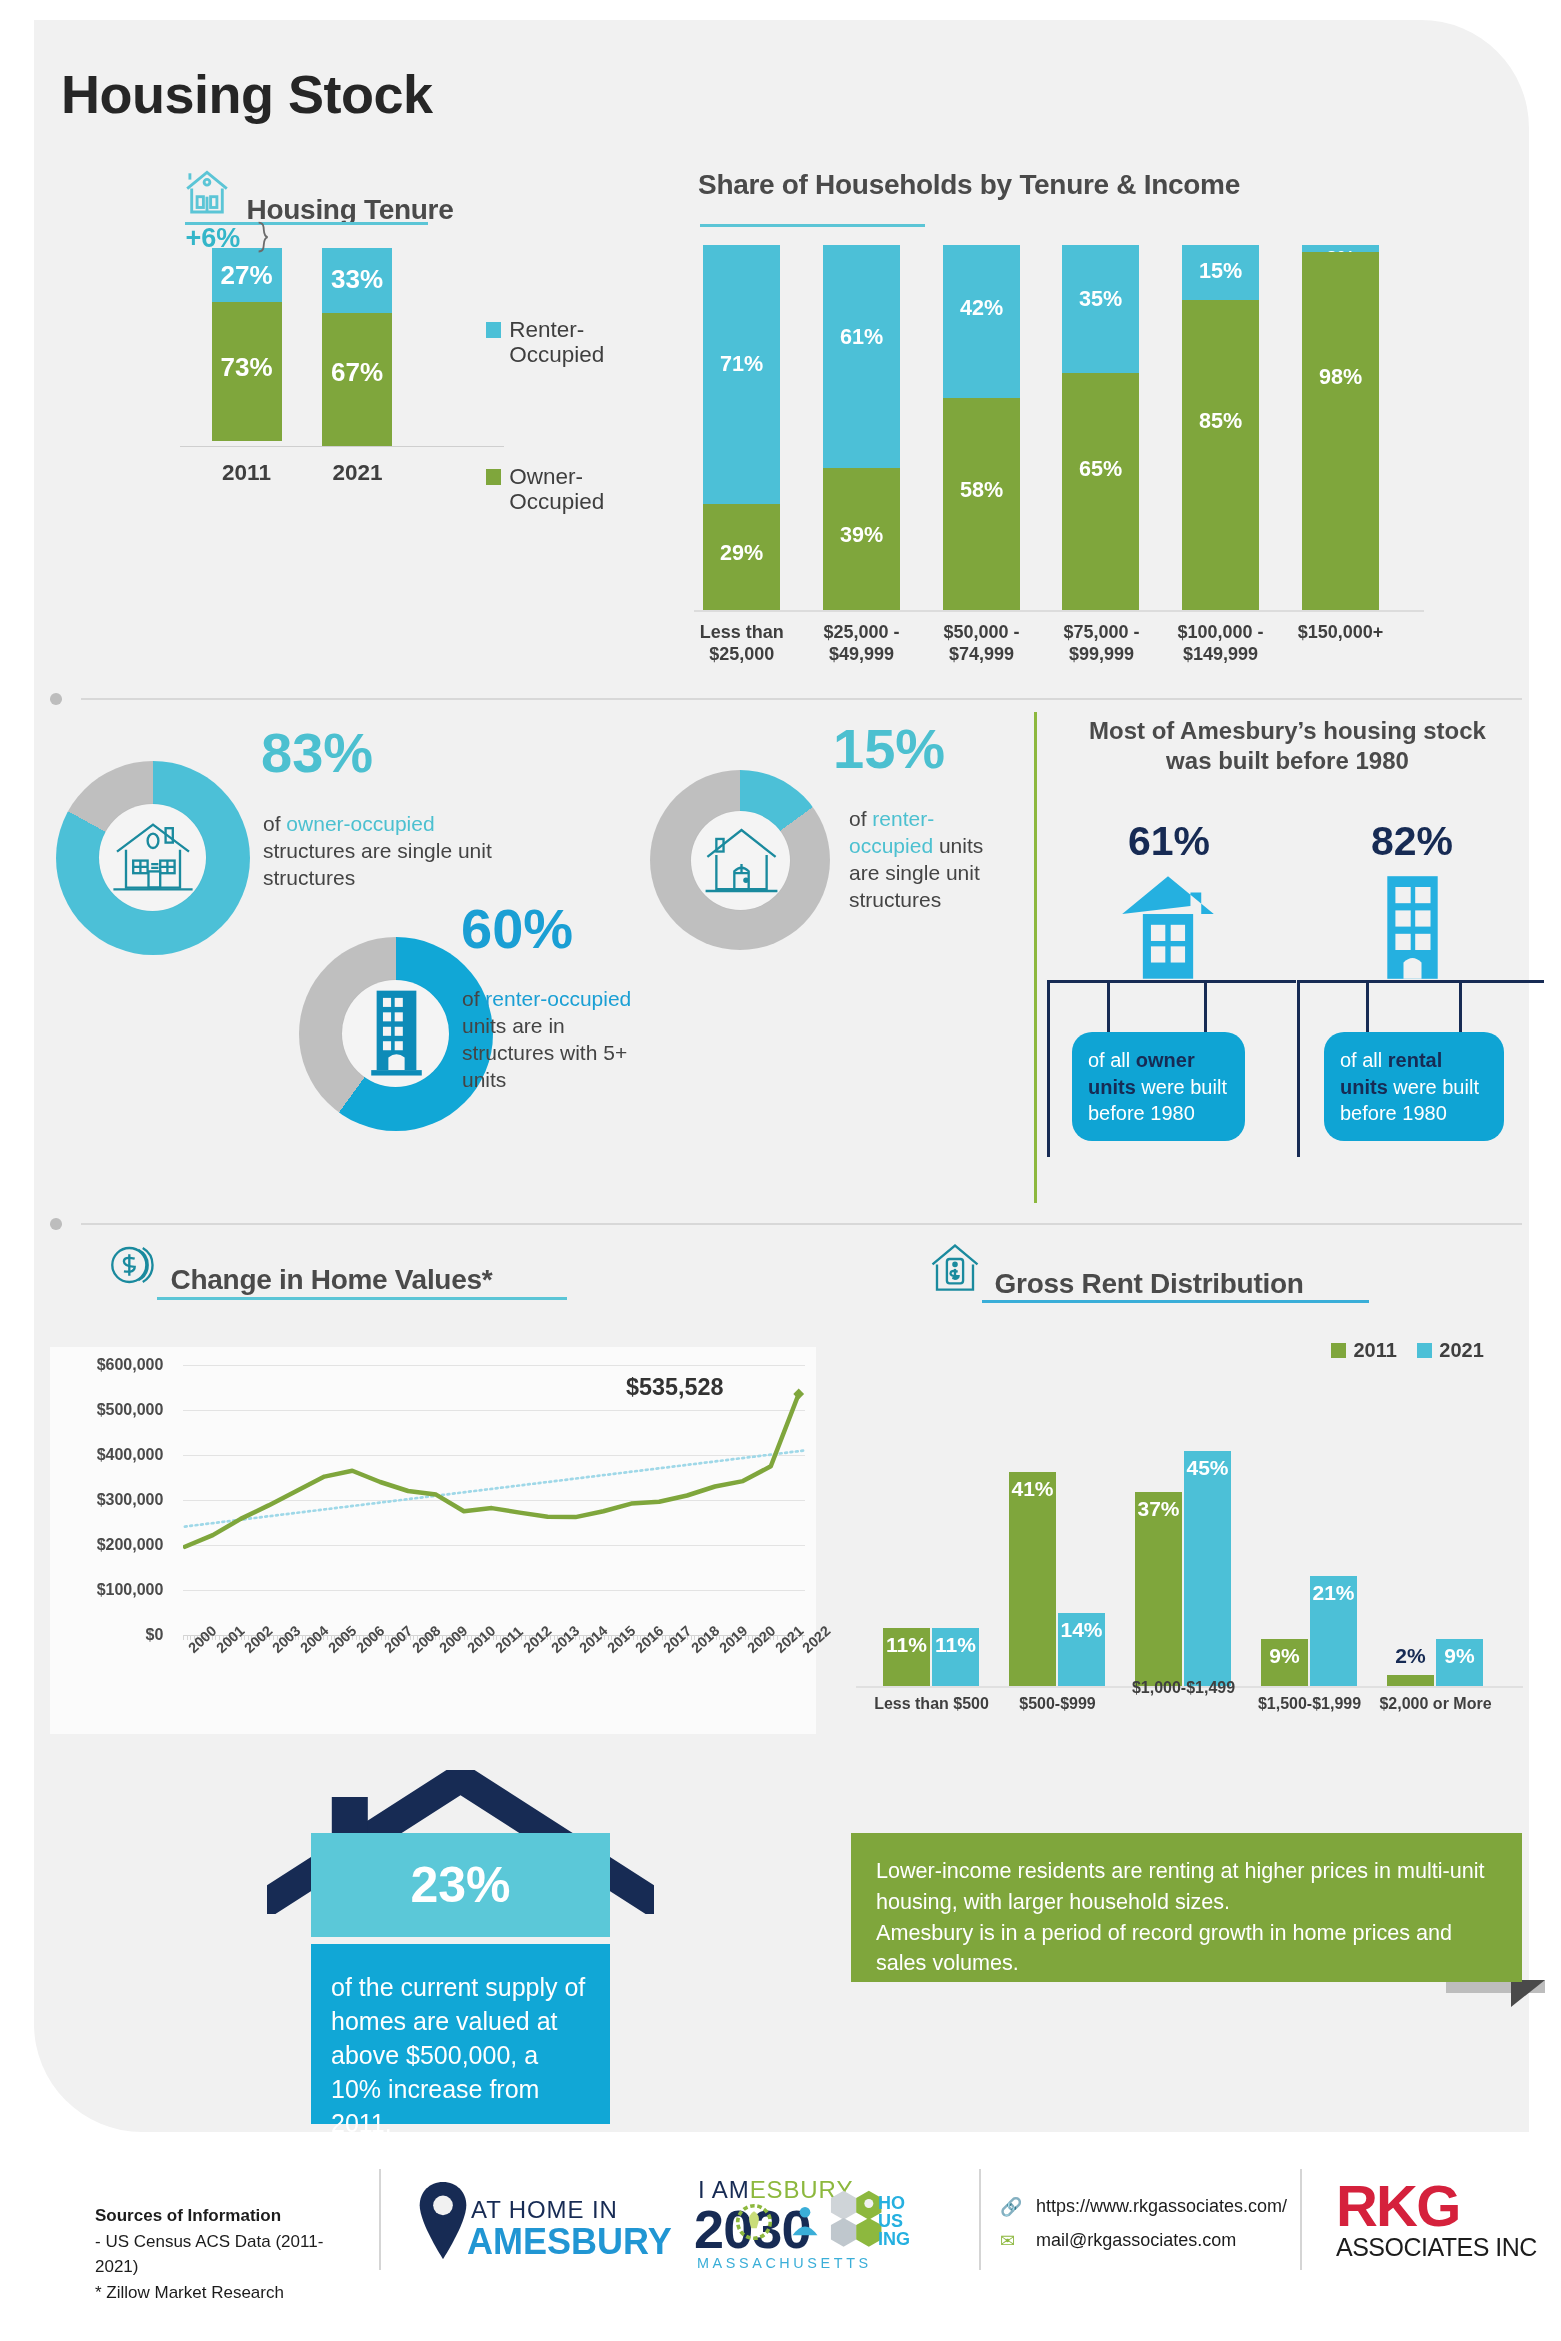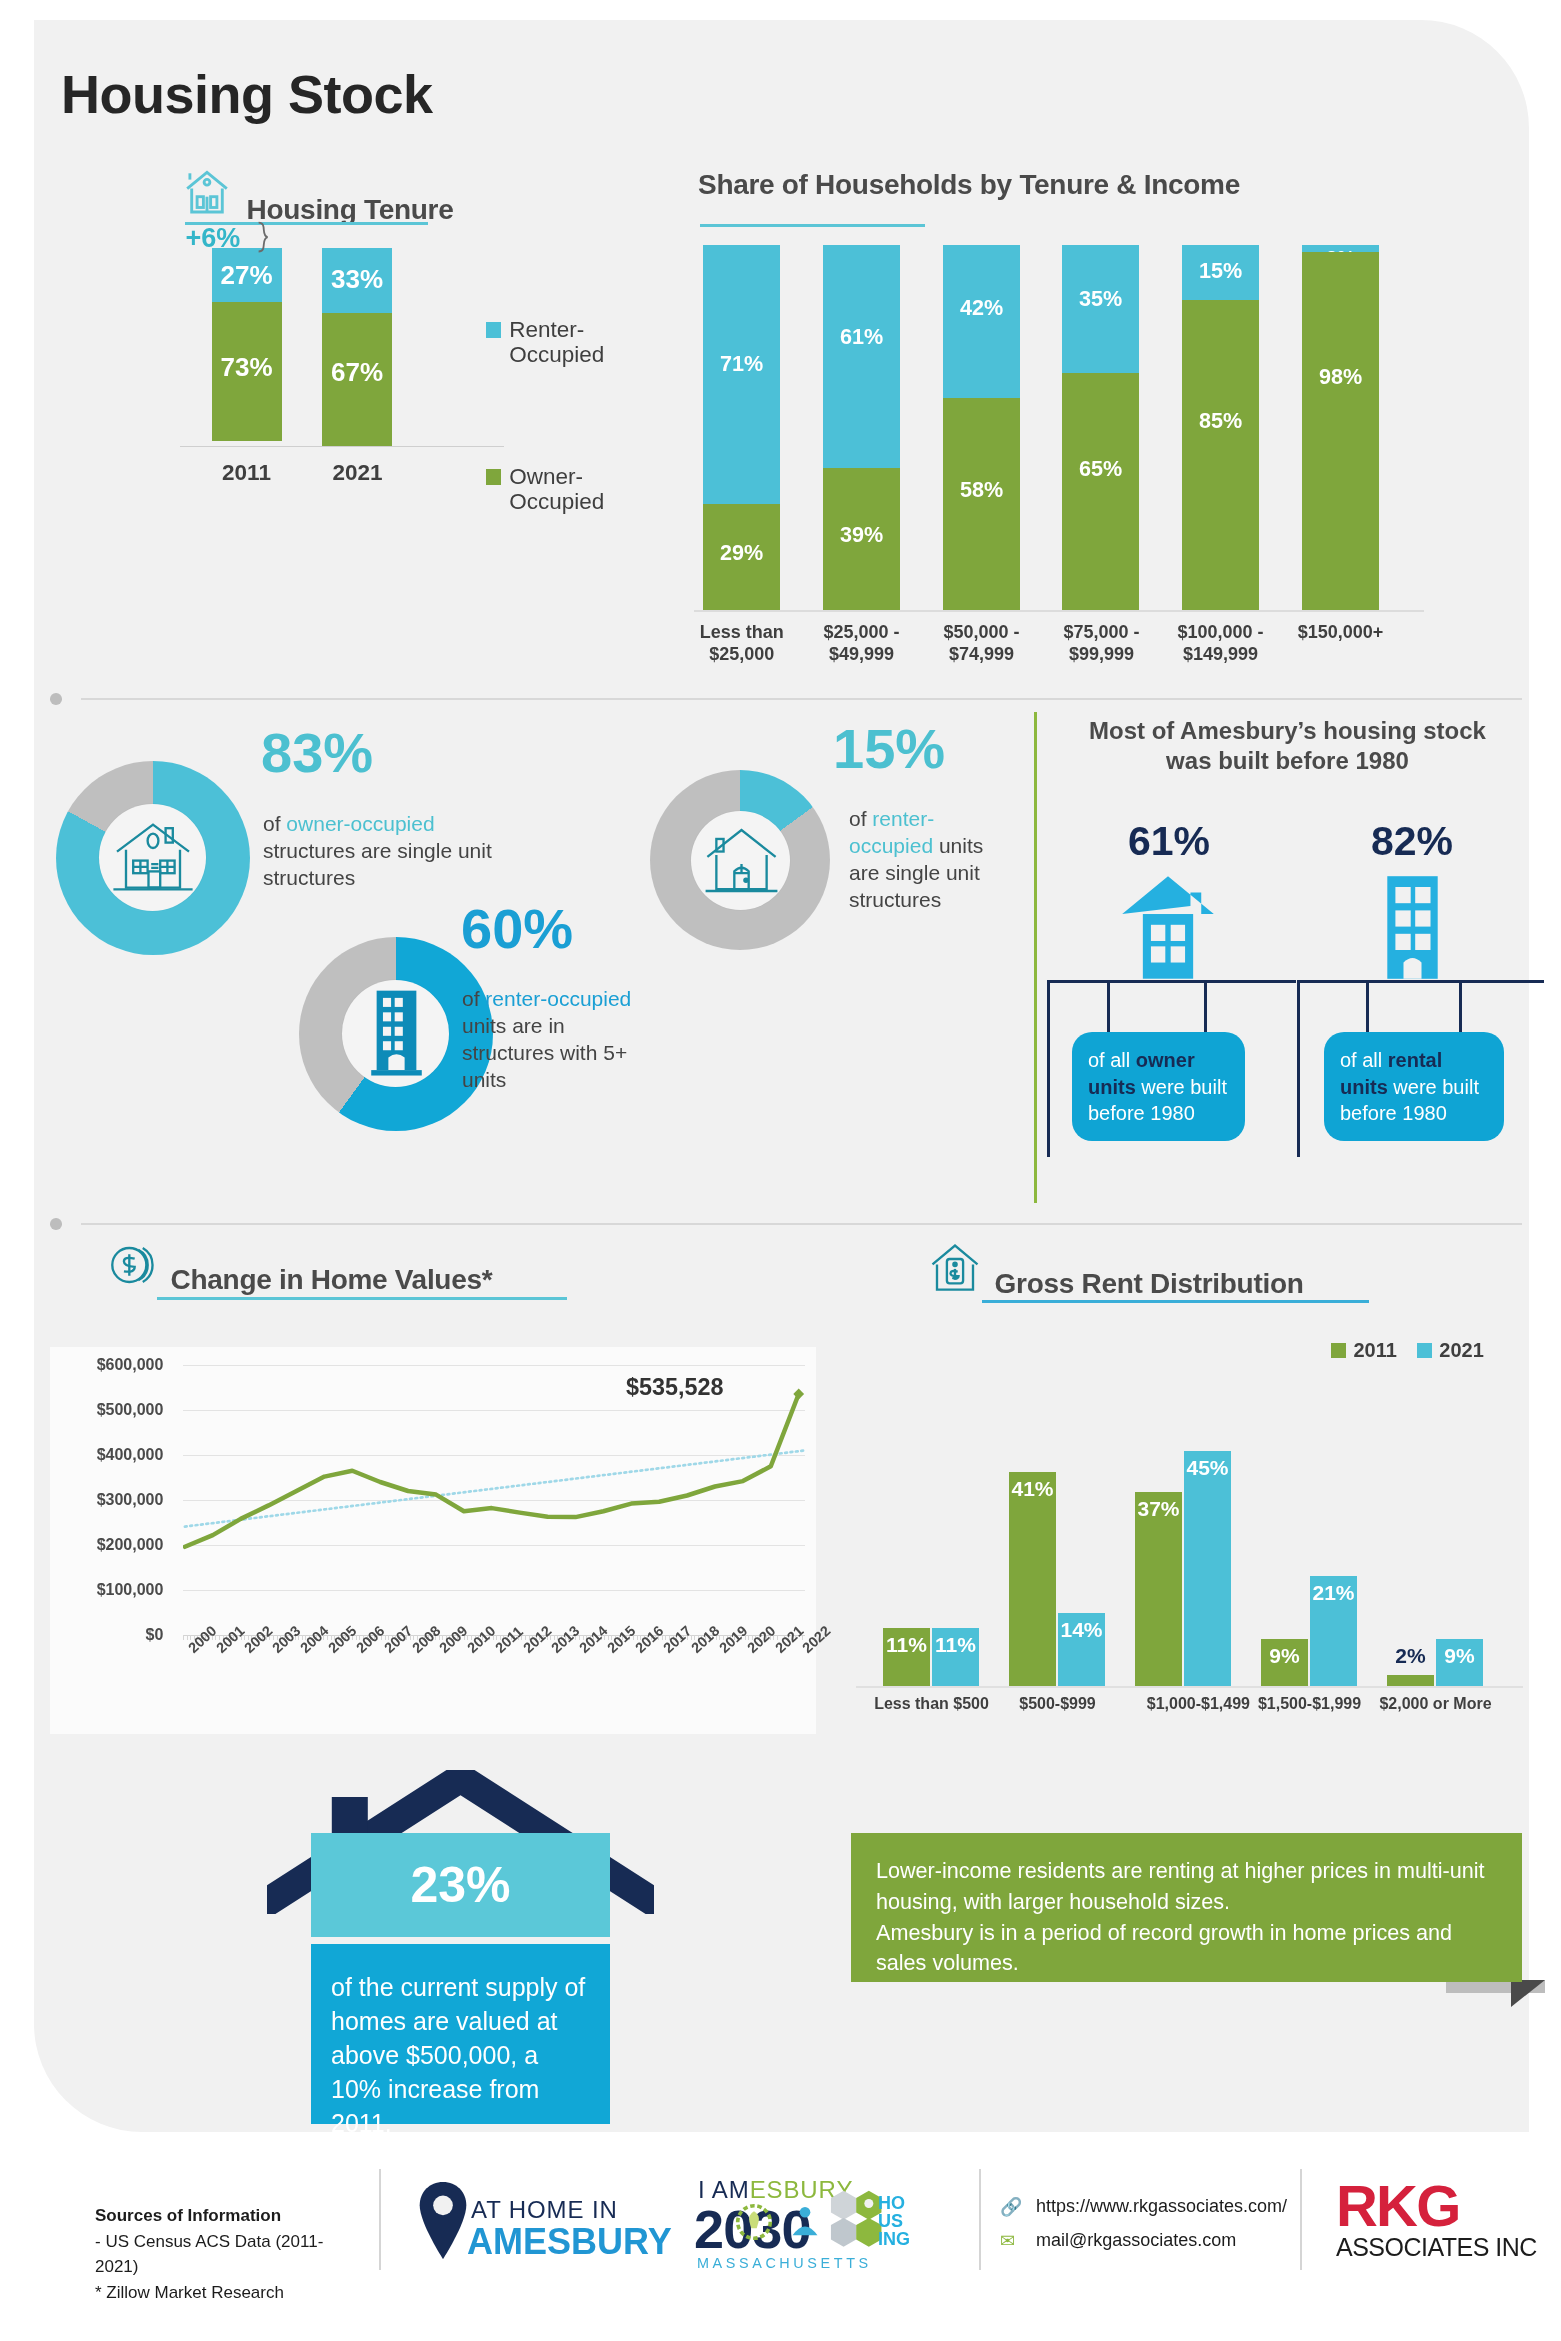--- a/index.html
+++ b/index.html
@@ -560,21 +560,21 @@
 
   <div class="rbar" style="left:531px; width:47px; height:10.8px;  background:#7fa63c; bottom:25px;">
       <span class="outside">2%</span>
     </div>
   <div class="rbar" style="left:580px; width:47px; height:47px;  background:#4cc0d7; bottom:25px;">
       <span>9%</span>
     </div>
 
   <div class="rlabel" style="left:9px;  top:362px; width:133px;">Less than $500</div>
   <div class="rlabel" style="left:135px; top:362px; width:133px;">$500-$999</div>
-  <div class="rlabel" style="left:261px; top:362px; width:133px;text-align:right;">$1,000-$1,499</div>
+  <div class="rlabel" style="left:261px; top:346px; width:133px;">$1,000-$1,499</div>
   <div class="rlabel" style="left:387px; top:362px; width:133px;">$1,500-$1,999</div>
   <div class="rlabel" style="left:513px; top:362px; width:133px;">$2,000 or More</div>
 </div>
 
 <svg class="house-roof" style="left:267px; top:1770px;" width="387" height="144" viewBox="0 0 430 160">
   <polygon points="0,148 215,10 430,148 430,110 215,-28 0,110" fill="#172b54" transform="translate(0,18)"></polygon>
   <rect x="72" y="30" width="40" height="95" fill="#172b54"></rect>
 </svg>
 <div class="house-top" style="left:311px; top:1833px; width:299px; height:104px;">23%</div>
 <div class="house-body" style="left:311px; top:1944px; width:299px; height:180px;">of the current supply of homes are valued at above $500,000, a 10% increase from 2011.</div>

